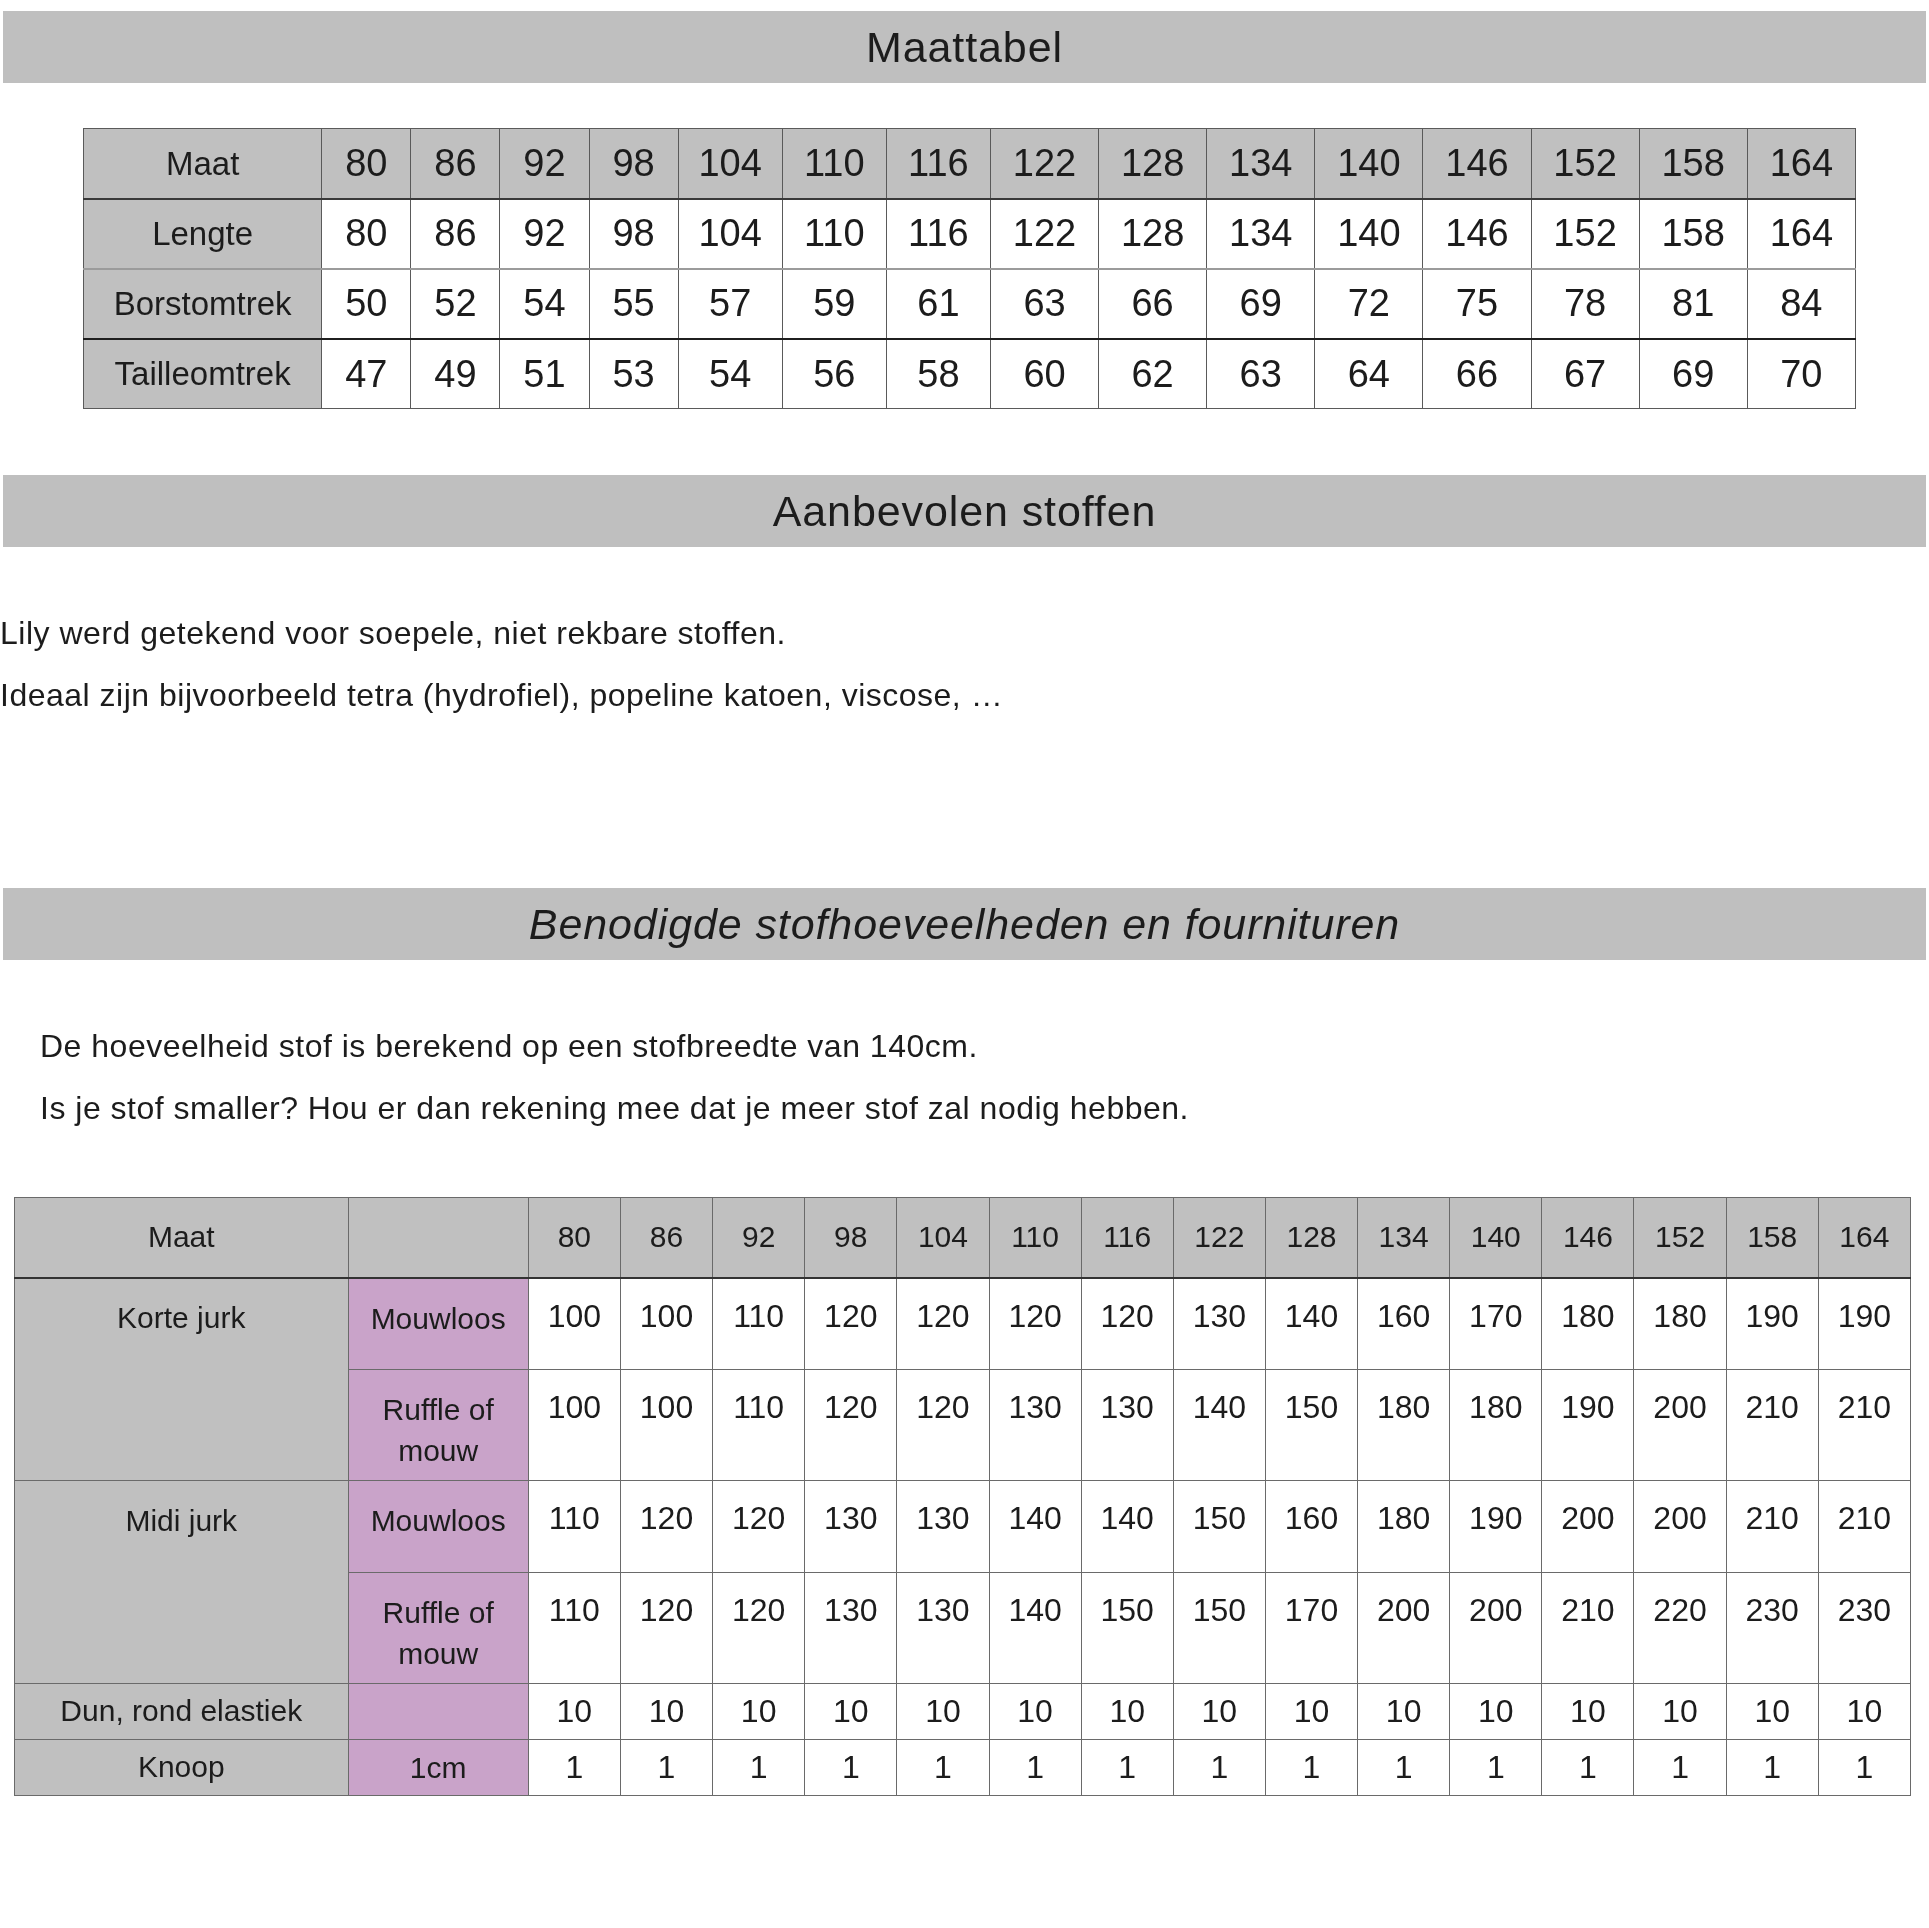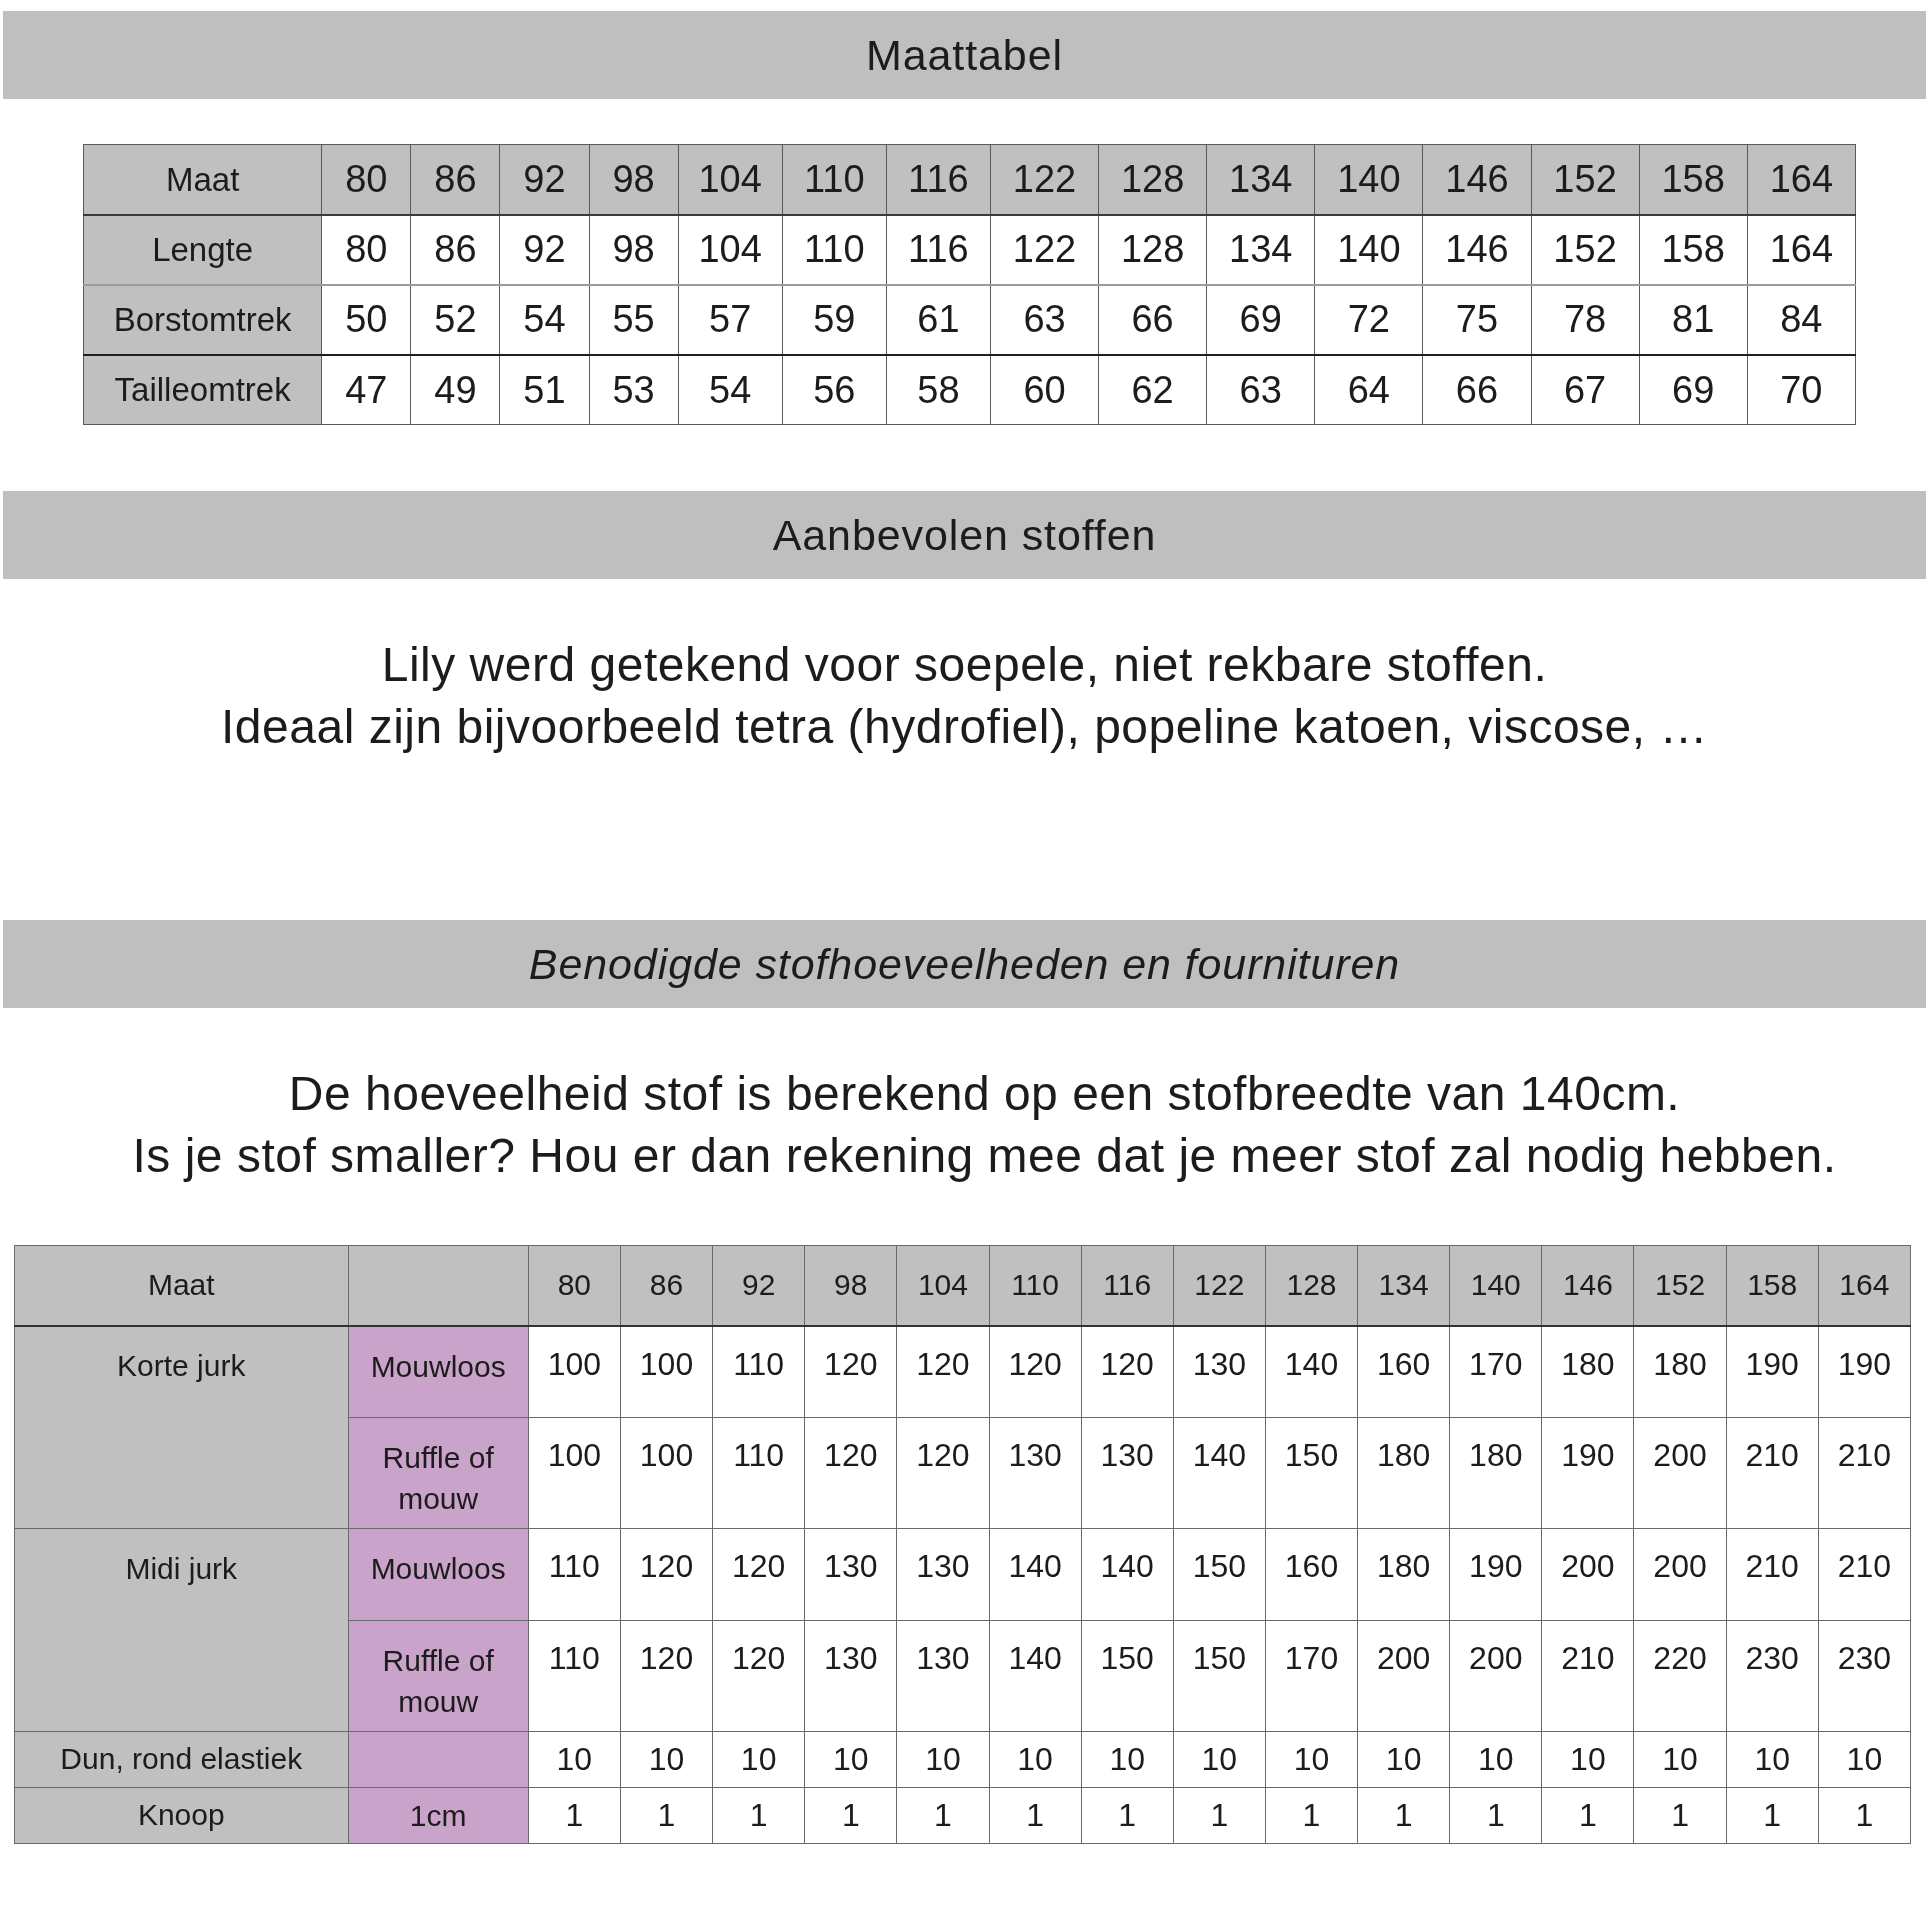--- a/index.html
+++ b/index.html
@@ -8,29 +8,29 @@
     --accent-purple:#c9a3c9;
   }
   *{box-sizing:border-box;}
   html,body{margin:0;padding:0;}
   body{
     width:1929px;height:1928px;overflow:hidden;background:#ffffff;
     font-family:"Liberation Sans","DejaVu Sans",sans-serif;
     font-weight:300;color:#1c1c1c;
   }
   .banner{
-    margin:0 2.8px;height:88px;background:var(--banner-gray);
+    margin:0 2.8px;height:72px;background:var(--banner-gray);
     display:flex;align-items:center;justify-content:center;
     font-size:43px;letter-spacing:0.9px;
   }
   #banner-maattabel{margin-top:11.3px;}
   #banner-stoffen{margin-top:66px;}
   #banner-benodigdheden{margin-top:162px;font-style:italic;}
   .para{
-    text-align:center;font-size:48px;line-height:62px;letter-spacing:0.5px;
+    text-align:left;font-size:32px;line-height:62px;letter-spacing:0.5px;
   }
   #stoffen-text{margin-top:55px;}
   #benodigdheden-text{margin-top:55px;padding-left:40px;}
   table{border-collapse:collapse;table-layout:fixed;}
   td,th{font-weight:300;text-align:center;overflow:hidden;}
 
   
   #size-table{
     margin:45px 0 0 83px;width:1773px;
     border:1.9px solid #8f8f8f;font-size:38px;

